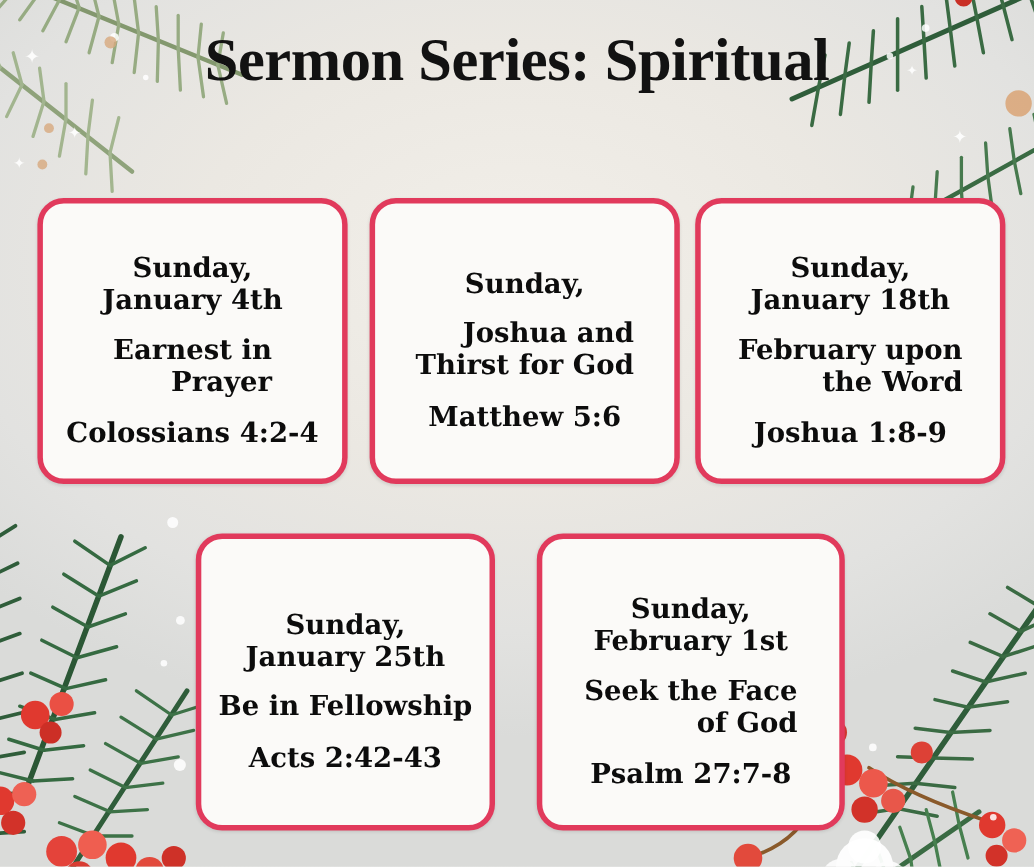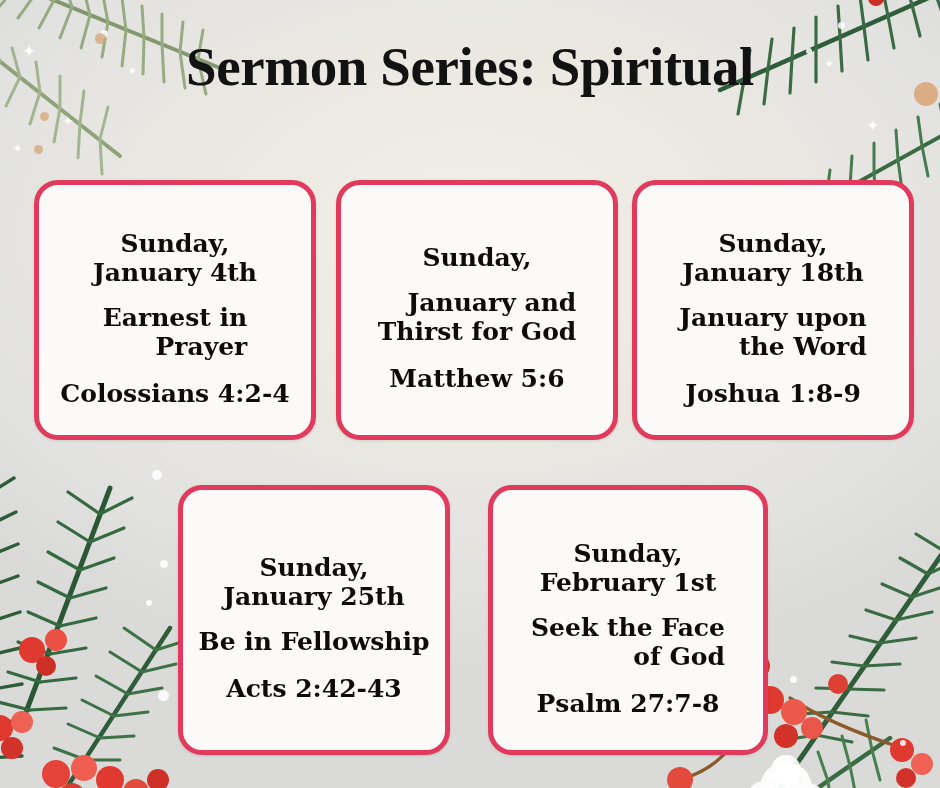--- a/index.html
+++ b/index.html
@@ -25,21 +25,21 @@
   .deco-svg{ position:absolute; }
 
   
   .speck{ position:absolute; border-radius:50%; background:#ffffff; opacity:.85; }
   .speck.tan{ background:#d7a97e; opacity:.8; }
   .star{ position:absolute; color:#ffffff; opacity:.9; line-height:1; }
 
   
   .title{
     position:absolute;
-    left:0; right:0; top:38px;
+    left:0; right:0; top:26px;
     text-align:center;
     color:#121212;
     font-family:"Liberation Serif","DejaVu Serif",serif;
     font-size:55px;
     line-height:1.06;
     letter-spacing:-0.4px;
     z-index:6;
   }
   .title .tline{ display:block; white-space:nowrap; }
 
@@ -357,33 +357,33 @@
       <span>Prayer</span>
     </div>
     <div class="verse">Colossians 4:2-4</div>
   </div>
 
   <div class="card" id="card-2">
     <div class="date">
       <span>Sunday,</span><br>
     </div>
     <div class="topic">
-      <span>January and</span><br>
+      <span>Joshua and</span><br>
       <span>Thirst for God</span>
     </div>
     <div class="verse">Matthew 5:6</div>
   </div>
 
   <div class="card" id="card-3">
     <div class="date">
       <span>Sunday,</span><br>
       <span>January 18th</span>
     </div>
     <div class="topic">
-      <span>January upon</span><br>
+      <span>February upon</span><br>
       <span>the Word</span>
     </div>
     <div class="verse">Joshua 1:8-9</div>
   </div>
 
   <div class="card" id="card-4">
     <div class="date">
       <span>Sunday,</span><br>
       <span>January 25th</span>
     </div>

